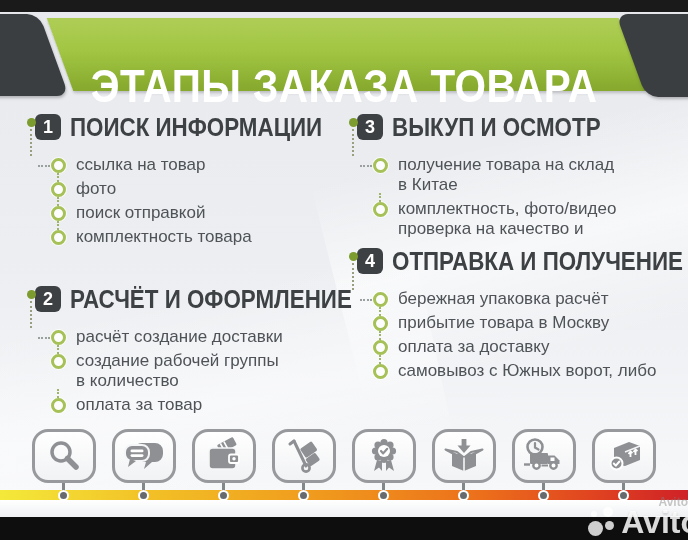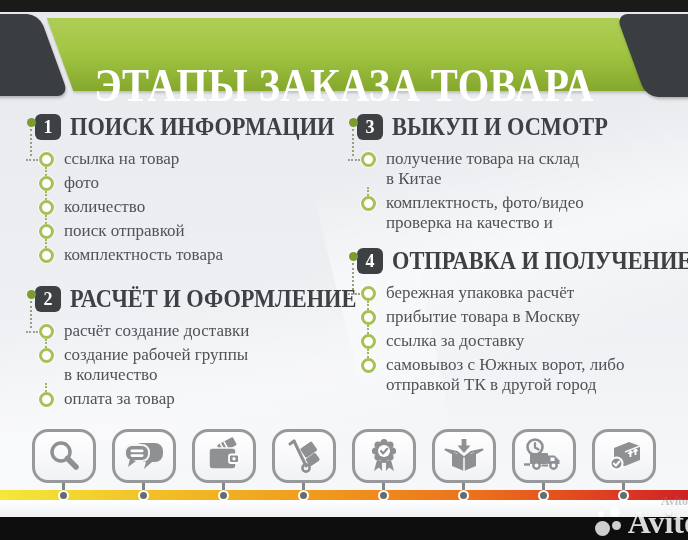--- a/index.html
+++ b/index.html
@@ -1,18 +1,18 @@
 <!DOCTYPE html>
 <html><head>
 <meta charset="utf-8">
 <style>
   html,body{margin:0;padding:0;}
   .poster{
     position:relative;width:688px;height:540px;overflow:hidden;
-    font-family:Liberation Serif, serif;
+    font-family:Liberation Sans, sans-serif;
     background:linear-gradient(180deg,#e7e9ed 0%,#edeff2 55%,#f7f8fa 92%,#ffffff 100%);
   }
   
   .streak{position:absolute;pointer-events:none;}
   .streak.s-a{top:120px;left:330px;width:520px;height:220px;transform:rotate(-14deg);
     background:linear-gradient(180deg,rgba(255,255,255,0) 0%,rgba(255,255,255,.6) 50%,rgba(255,255,255,0) 100%);}
   .streak.s-b{top:300px;left:-80px;width:520px;height:200px;transform:rotate(-12deg);
     background:linear-gradient(180deg,rgba(255,255,255,0) 0%,rgba(255,255,255,.45) 55%,rgba(255,255,255,0) 100%);}
 
   .topbar{position:absolute;top:0;left:0;right:0;height:12px;background:#1a1a1b;}
@@ -32,21 +32,21 @@
   
   .step{position:absolute;}
   .step-header{position:relative;height:28px;margin-bottom:6px;}
   .badge{position:absolute;left:5px;top:1px;width:26px;height:26px;background:#3e4144;
     border-radius:6px;color:#fff;font-size:18px;font-weight:bold;text-align:center;line-height:26px;}
   .step-dot{position:absolute;left:-3px;top:5px;width:9px;height:9px;border-radius:50%;
     background:#7d9c2f;z-index:2;}
   .dot-trail{position:absolute;left:0px;top:16px;height:27px;width:0;border-left:2px dotted #96a07e;}
   .step-title{margin:0 0 0 40px;font-size:26px;line-height:28px;color:#3e4144;font-weight:bold;
     transform:scaleX(.86);transform-origin:left center;white-space:nowrap;letter-spacing:0;}
-  ul.items{list-style:none;margin:0;padding:2px 0 0 0;}
+  ul.items{list-style:none;margin:12px;padding:2px 0 0 0;}
   li.item{position:relative;padding-left:34px;margin-bottom:4px;font-size:17px;line-height:20px;
     color:#4f5357;}
   li.item .line{display:block;}
   .ring{position:absolute;left:9px;top:3px;width:9px;height:9px;border:3.5px solid #a6c157;
     border-radius:50%;background:#fdfdfd;box-shadow:0 0 0 1px rgba(255,255,255,.7);}
   li.item + li.item .ring::after{content:"";position:absolute;left:3px;top:-12px;height:9px;width:0;
     border-left:2.5px dotted #9fb468;}
   li.item:first-child .ring::before{content:"";position:absolute;left:-16px;top:3.5px;width:12px;height:0;
     border-top:2.5px dotted #9aa09d;}
 
@@ -105,24 +105,20 @@
       <li class="item">
           <span class="ring"></span>
           <span class="line">ссылка на товар</span>
         </li>
       <li class="item">
           <span class="ring"></span>
           <span class="line">фото</span>
         </li>
       <li class="item">
           <span class="ring"></span>
-          <span class="line">количество</span>
-        </li>
-      <li class="item">
-          <span class="ring"></span>
           <span class="line">поиск отправкой</span>
         </li>
       <li class="item">
           <span class="ring"></span>
           <span class="line">комплектность товара</span>
         </li>
     </ul>
   </section>
 
   <section class="step" style="left:30px;top:285px;width:312px;">
@@ -184,26 +180,25 @@
         </li>
       <li class="item">
           <span class="ring"></span>
         </li>
       <li class="item">
           <span class="ring"></span>
           <span class="line">прибытие товара в Москву</span>
         </li>
       <li class="item">
           <span class="ring"></span>
-          <span class="line">ссылка за доставку</span>
+          <span class="line">оплата за доставку</span>
         </li>
       <li class="item">
           <span class="ring"></span>
           <span class="line">самовывоз с Южных ворот, либо</span>
-          <span class="line">отправкой ТК в другой город</span>
         </li>
     </ul>
   </section>
 
   <div class="icons-row">
 
     <div class="icon-cell">
       <div class="icon-box">
         <svg width="42" height="38" viewBox="0 0 42 38">
           <circle cx="18" cy="15" r="9" fill="none" stroke="#8e9093" stroke-width="3.5"></circle>

